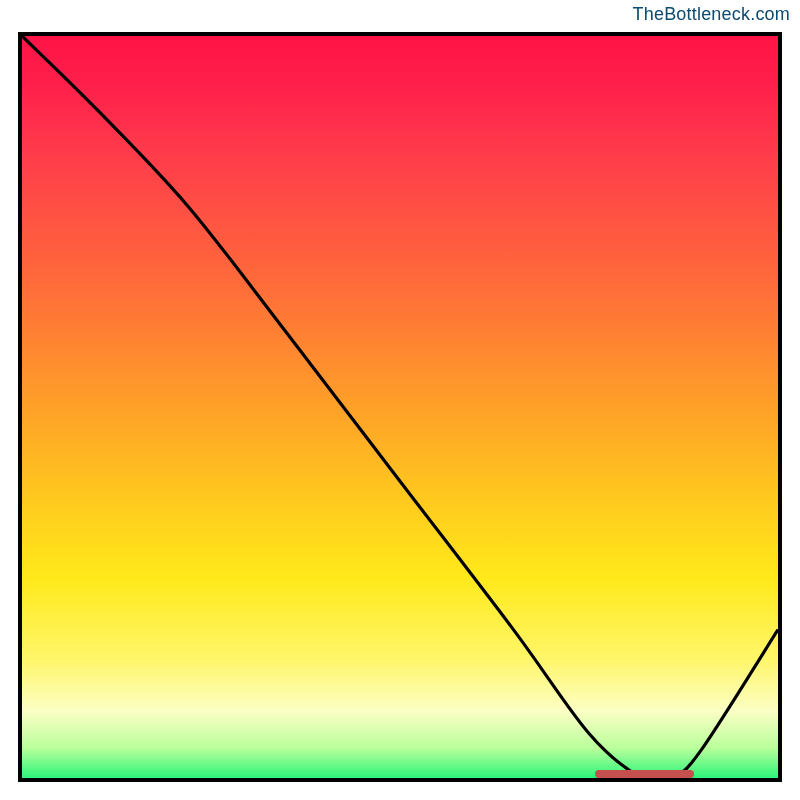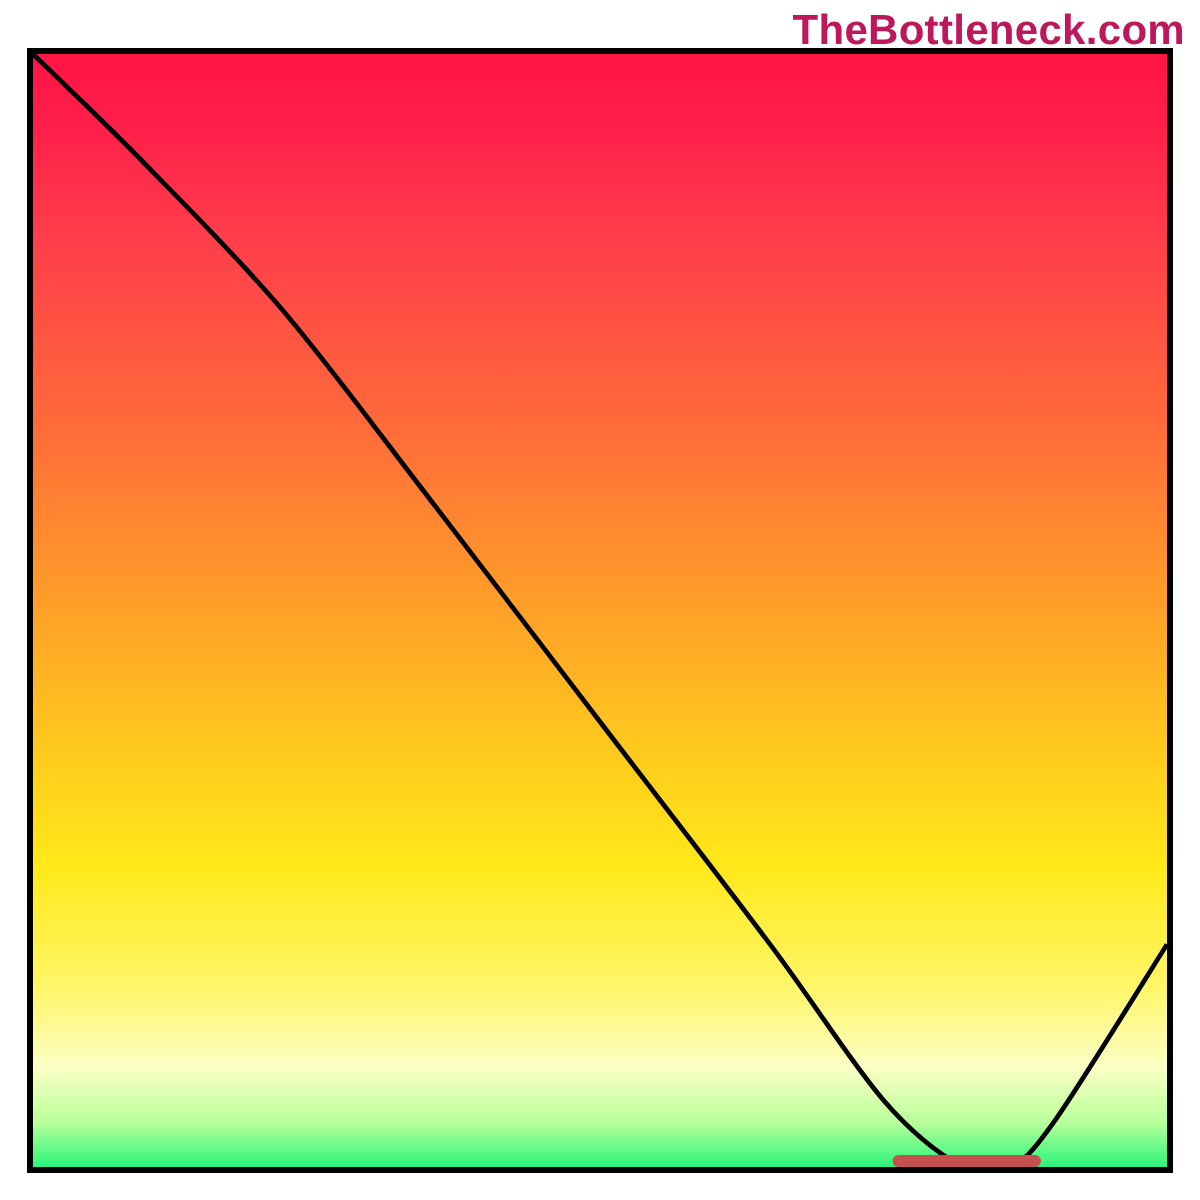--- a/index.html
+++ b/index.html
@@ -14,23 +14,23 @@
   .frame {
     position: relative;
     width: 800px;
     height: 800px;
     box-sizing: border-box;
   }
   .watermark {
     position: absolute;
     top: 4px;
     right: 10px;
-    font-size: 28px;
-    font-weight: 700;
-    color: #be185d;
+    font-size: 18px;
+    font-weight: 400;
+    color: #0c4a6e;
     letter-spacing: 0.2px;
     z-index: 30;
   }
   .plot-area {
     position: absolute;
     left: 18px;
     top: 32px;
     width: 764px;   
     height: 750px;  
     box-sizing: border-box;

